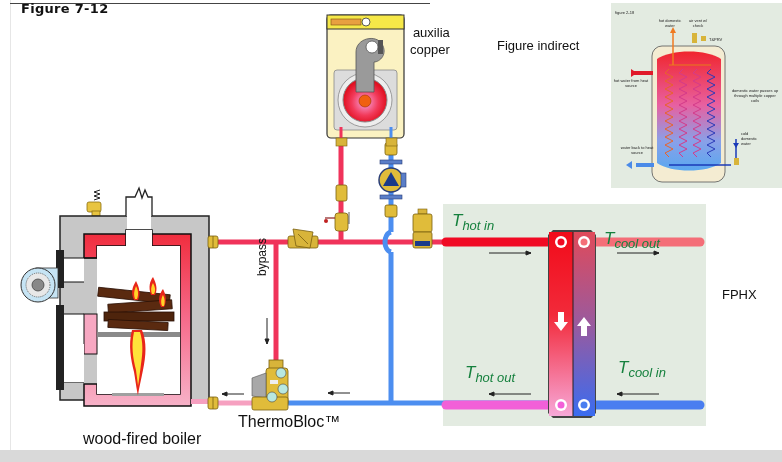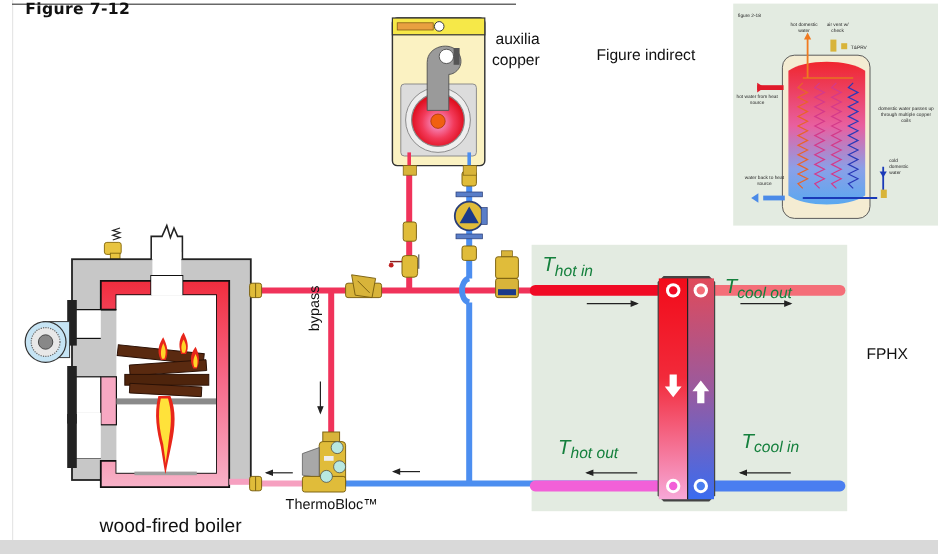--- a/index.html
+++ b/index.html
@@ -7,21 +7,21 @@
   .canvas { position: absolute; left: 0; top: 0; width: 782px; height: 462px; }
   .left-rule { position: absolute; left: 10px; top: 0; width: 1px; height: 450px; background: #e6e6e6; }
   .top-rule { position: absolute; left: 10px; top: 3px; width: 420px; height: 1px; background: #444; }
   .bottom-bar { position: absolute; left: 0; top: 450px; width: 782px; height: 12px; background: #d9d9d9; }
   .fig-title { position: absolute; left: 21px; top: 1px; font-family: "DejaVu Sans", sans-serif; font-weight: bold; font-size: 13px; color: #111; letter-spacing: 0.3px; }
   .label { position: absolute; color: #111; font-size: 13px; white-space: nowrap; }
   .lbl-aux { left: 410px; top: 24px; line-height: 17px; font-size: 13px; text-align: right; }
   .lbl-reverse { left: 497px; top: 38px; font-size: 13px; }
   .lbl-fphx { left: 722px; top: 287px; font-size: 13px; }
   .lbl-wood { left: 83px; top: 430px; font-size: 16px; }
-  .lbl-thermo { left: 238px; top: 413px; font-size: 12px; }
+  .lbl-thermo { left: 238px; top: 413px; font-size: 16px; }
   .lbl-bypass { left: 255px; top: 276px; font-size: 12px; transform: rotate(-90deg); transform-origin: left top; }
   .hx-panel { position: absolute; left: 443px; top: 204px; width: 263px; height: 222px; background: #e3ebe1; }
   .tlabel { position: absolute; font-size: 17px; color: #15803d; white-space: nowrap; font-style: italic; }
   .tlabel sub { font-size: 13px; vertical-align: -4px; }
   .tl1 { left: 452px; top: 211px; }
   .tl2 { left: 604px; top: 211px; margin-top: 18px; }
   .tl3 { left: 465px; top: 363px; }
   .tl4 { left: 618px; top: 358px; }
   .inset { position: absolute; left: 611px; top: 3px; width: 171px; height: 185px; background: #e3ebe1; }
   .inset-txt { position: absolute; font-size: 4px; color: #222; line-height: 5px; text-align: center; white-space: nowrap; }

